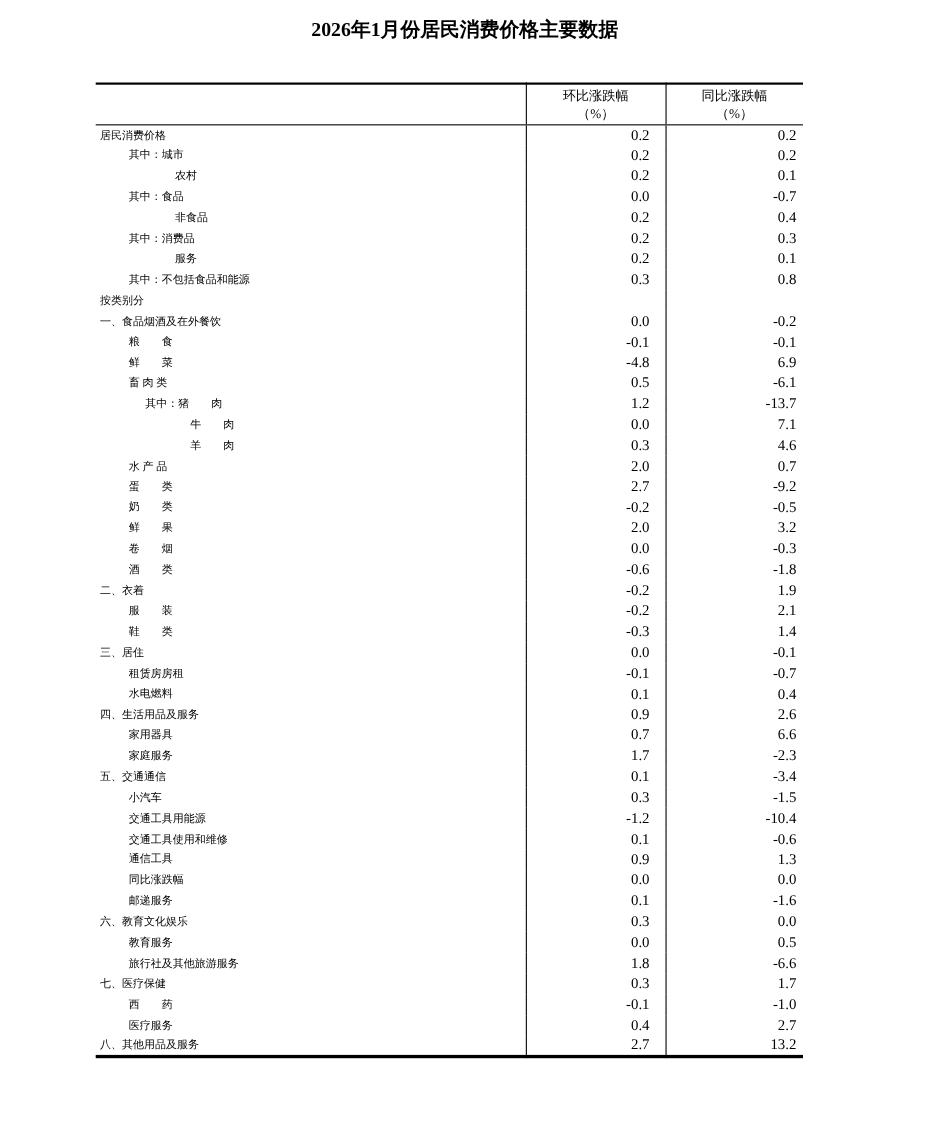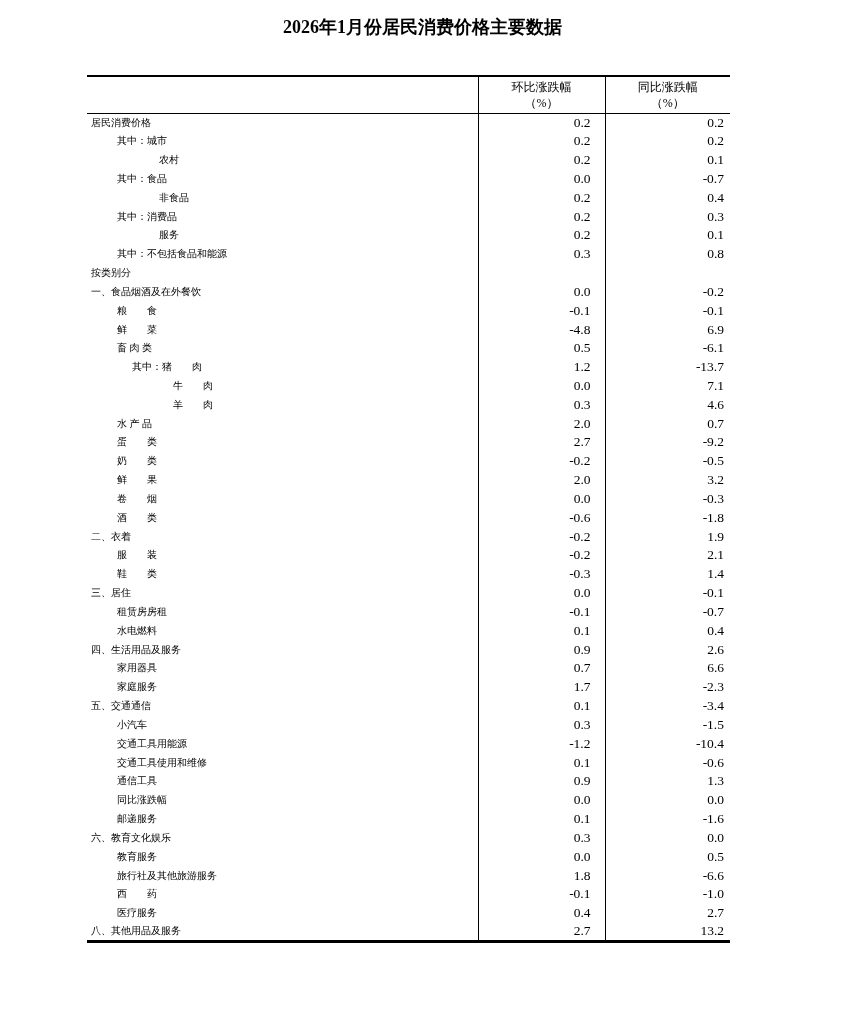--- a/index.html
+++ b/index.html
@@ -286,20 +286,25 @@
           <td class="c-label l1">教育服务</td>
           <td class="b-left v-mom">0.0</td>
           <td class="b-left v-yoy">0.5</td>
         </tr>
         <tr>
           <td class="c-label l1">旅行社及其他旅游服务</td>
           <td class="b-left v-mom">1.8</td>
           <td class="b-left v-yoy">-6.6</td>
         </tr>
         <tr>
+          <td class="c-label l0">七、医疗保健</td>
+          <td class="b-left v-mom">0.3</td>
+          <td class="b-left v-yoy">1.7</td>
+        </tr>
+        <tr>
           <td class="c-label l1">西　　药</td>
           <td class="b-left v-mom">-0.1</td>
           <td class="b-left v-yoy">-1.0</td>
         </tr>
         <tr>
           <td class="c-label l1">医疗服务</td>
           <td class="b-left v-mom">0.4</td>
           <td class="b-left v-yoy">2.7</td>
         </tr>
         <tr>

